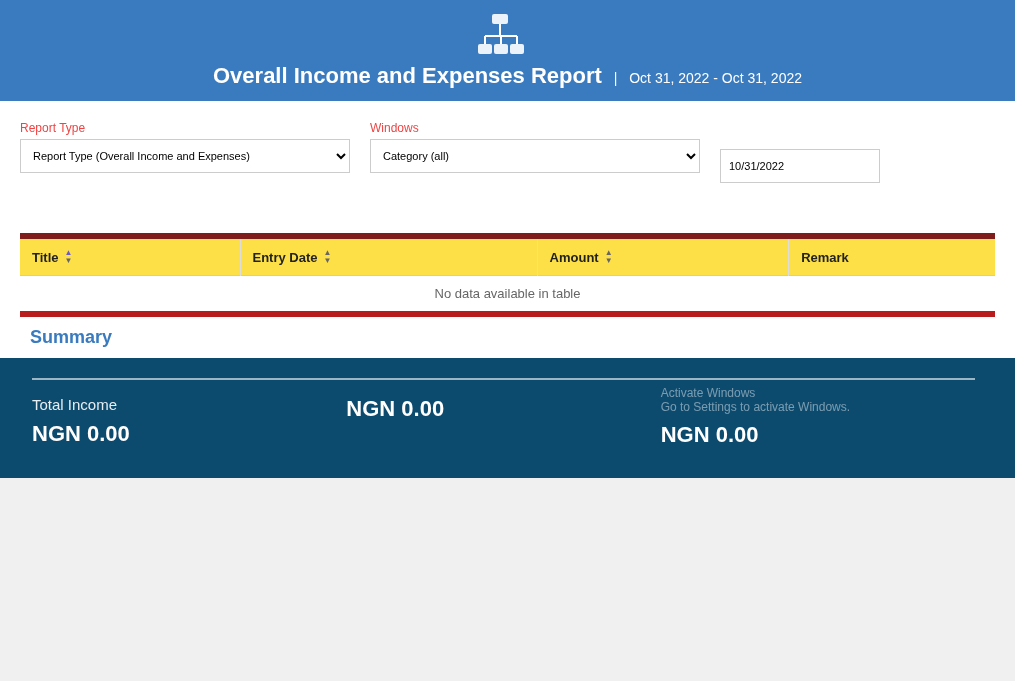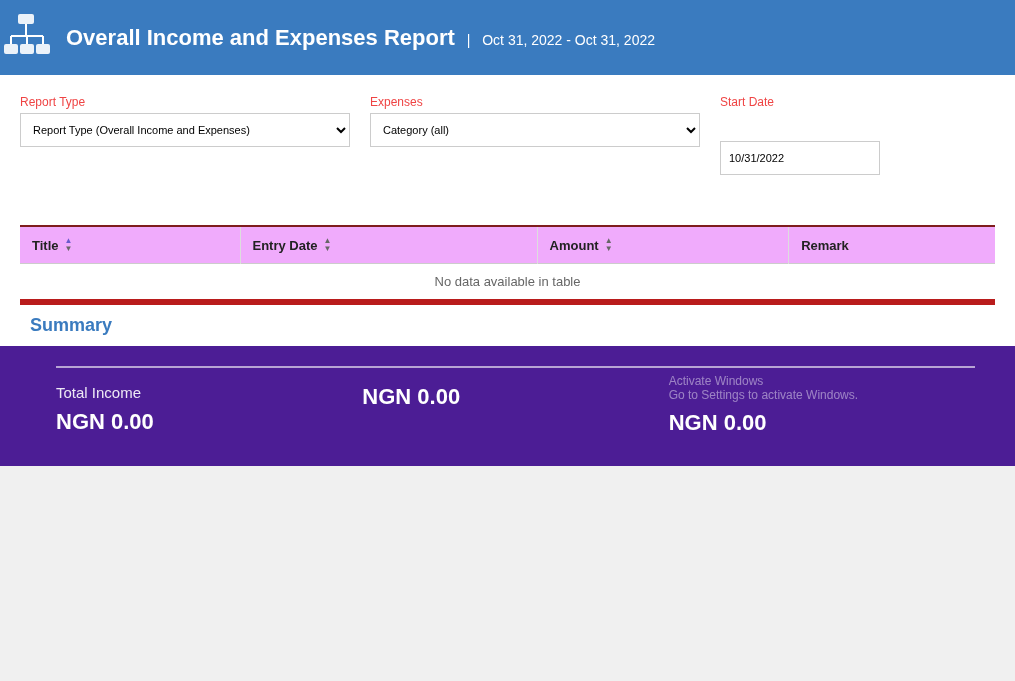--- a/index.html
+++ b/index.html
@@ -6,20 +6,21 @@
     body { font-family: Arial, sans-serif; font-size: 14px; background: #f0f0f0; }
 
     
     .header {
       background: #3a7bbf;
       color: white;
       display: flex;
       align-items: center;
       padding: 12px 2px;
       min-height: 68px;
+      flex-direction: column;
     }
     .header-icon {
       margin-right: 16px;
       flex-shrink: 0;
     }
     .header-title {
       font-size: 22px;
       font-weight: bold;
     }
     .header-separator {
@@ -104,22 +105,22 @@
     .table-container {
       width: 100%;
       overflow-x: auto;
     }
     table {
       width: 100%;
       border-collapse: collapse;
       font-size: 13px;
     }
     thead tr {
-      background: #f0abfc;
-      border-top: 2px solid #7f1d1d;
+      background: #fde047;
+      border-top: 6px solid #7f1d1d;
       border-bottom: 1px solid #ccc;
     }
     thead th {
       padding: 10px 12px;
       text-align: left;
       font-weight: bold;
       color: #222;
       border-right: 1px solid #ddd;
       user-select: none;
     }
@@ -158,23 +159,23 @@
     }
 
     
     .summary-title {
       font-size: 18px;
       color: #3a7bbf;
       font-weight: bold;
       padding: 10px 0 10px 10px;
     }
     .summary-box {
-      background: #4c1d95;
+      background: #0c4a6e;
       color: white;
-      padding: 20px 40px 30px 56px;
+      padding: 20px 40px 30px 32px;
       display: flex;
       gap: 0;
     }
     .summary-inner {
       width: 100%;
       border-top: 2px solid rgba(255,255,255,0.6);
       padding-top: 16px;
       display: flex;
       justify-content: flex-start;
       gap: 0;
@@ -233,25 +234,24 @@
 </div>
 
 <div class="main">
 
   <div class="filters-row">
     <div class="filter-group">
       <label class="filter-label">Report Type</label>
       <select><option>Report Type (Overall Income and Expenses)</option></select>
     </div>
     <div class="filter-group">
-      <label class="filter-label">Expenses</label>
+      <label class="filter-label">Windows</label>
       <select><option>Category (all)</option></select>
     </div>
     <div class="filter-group">
-      <label class="filter-label">Start Date</label>
       <input type="text" value="10/31/2022" style="">
     </div>
   </div>
 
   <div class="spacer"></div>
 
 
   <div class="table-container">
     <table>
       <thead>

